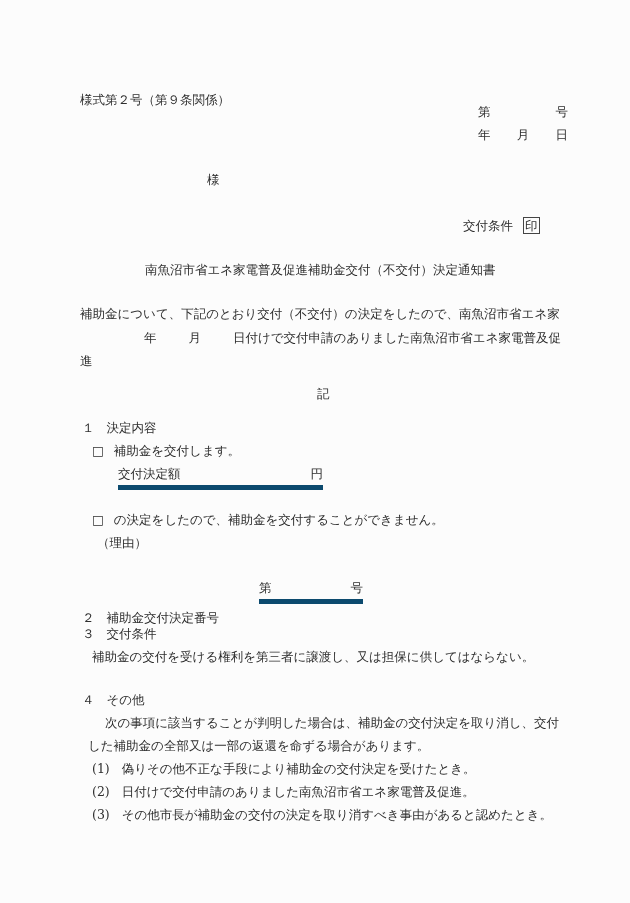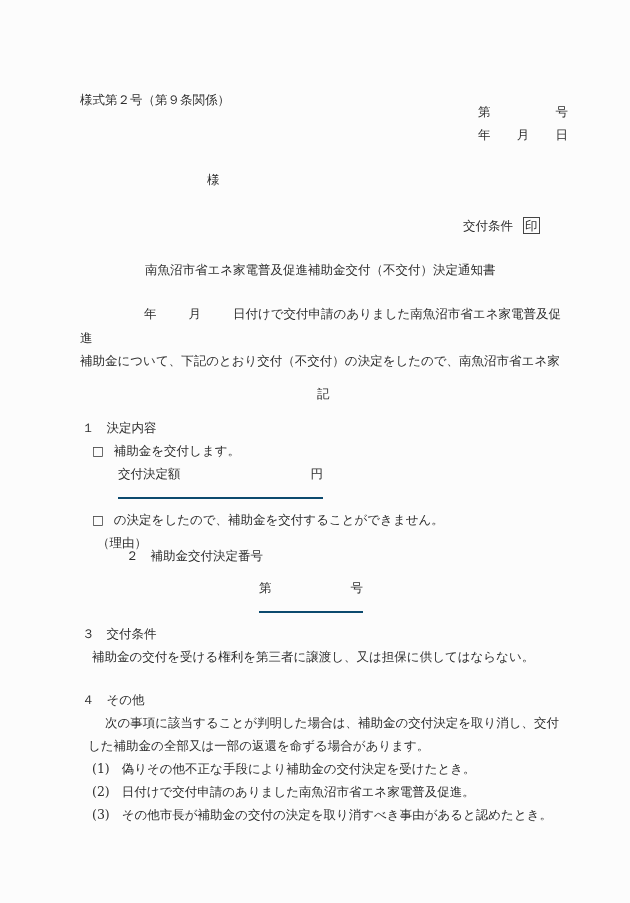--- a/index.html
+++ b/index.html
@@ -15,22 +15,22 @@
       font-family: "DejaVu Serif", "Liberation Serif", serif;
       color: #2e2e2e;
       font-size: 12.5px;
     }
     .abs {
       position: absolute;
       white-space: nowrap;
       line-height: 16px;
     }
     .ul {
-      border-bottom: 2px solid #0c4a6e;
-      padding-bottom: 15px;
+      border-bottom: 5px solid #0c4a6e;
+      padding-bottom: 3px;
     }
     .seal {
       display: inline-block;
       border: 1px solid #444;
       padding: 0 1px;
       line-height: 15px;
       margin-left: 10px;
     }
     .para {
       position: absolute;
@@ -64,43 +64,43 @@
 
   <div class="abs" style="left:207px; top:172px;">様</div>
 
   <div class="abs" style="left:463px; top:217px;">
     <span>交付条件</span><span class="seal">印</span>
   </div>
 
   <div class="abs" style="left:145px; top:262px;text-align:center;">南魚沼市省エネ家電普及促進補助金交付（不交付）決定通知書</div>
 
   <div class="para" style="top:302px;">
+    <div>補助金について、下記のとおり交付（不交付）の決定をしたので、南魚沼市省エネ家</div>
     <div><span style="display:inline-block; width:64px;"></span><span>年</span><span style="display:inline-block; width:32px;"></span><span>月</span><span style="display:inline-block; width:32px;"></span><span>日付けで交付申請のありました南魚沼市省エネ家電普及促進</span></div>
-    <div>補助金について、下記のとおり交付（不交付）の決定をしたので、南魚沼市省エネ家</div>
   </div>
 
   <div class="abs" style="left:317px; top:386px;">記</div>
 
   <div class="abs" style="left:82px; top:420px;">
     <span>１</span><span style="display:inline-block; width:12px;"></span><span>決定内容</span>
   </div>
   <div class="abs" style="left:92px; top:443px;">
     <span>□</span><span style="display:inline-block; width:10px;"></span><span>補助金を交付します。</span>
   </div>
   <div class="abs ul spread" style="left:118px; top:466px; width:205px;">
     <span>交付決定額</span>
     <span>円</span>
   </div>
 
   <div class="abs" style="left:92px; top:512px;">
     <span>□</span><span style="display:inline-block; width:10px;"></span><span>の決定をしたので、補助金を交付することができません。</span>
   </div>
   <div class="abs" style="left:97px; top:535px;">（理由）</div>
 
-  <div class="abs" style="left:82px; top:548px;margin-left:44px;">
+  <div class="abs" style="left:82px; top:610px;">
     <span>２</span><span style="display:inline-block; width:12px;"></span><span>補助金交付決定番号</span>
   </div>
   <div class="abs ul spread" style="left:259px; top:580px; width:104px;">
     <span>第</span>
     <span>号</span>
   </div>
 
   <div class="abs" style="left:82px; top:626px;">
     <span>３</span><span style="display:inline-block; width:12px;"></span><span>交付条件</span>
   </div>

